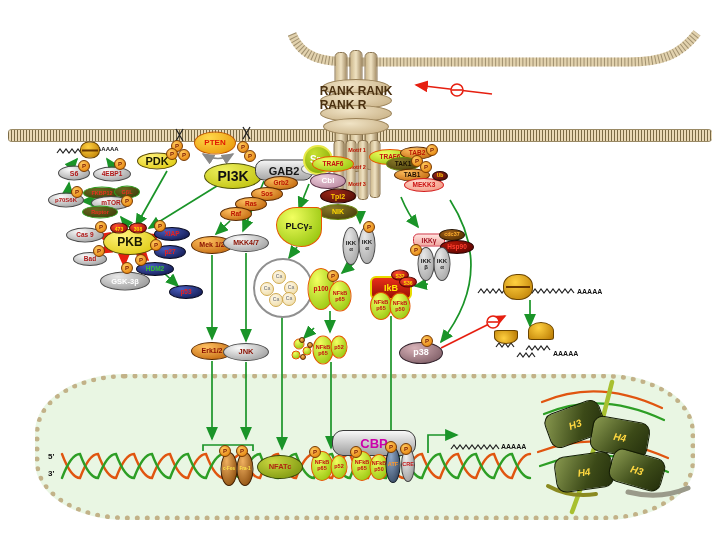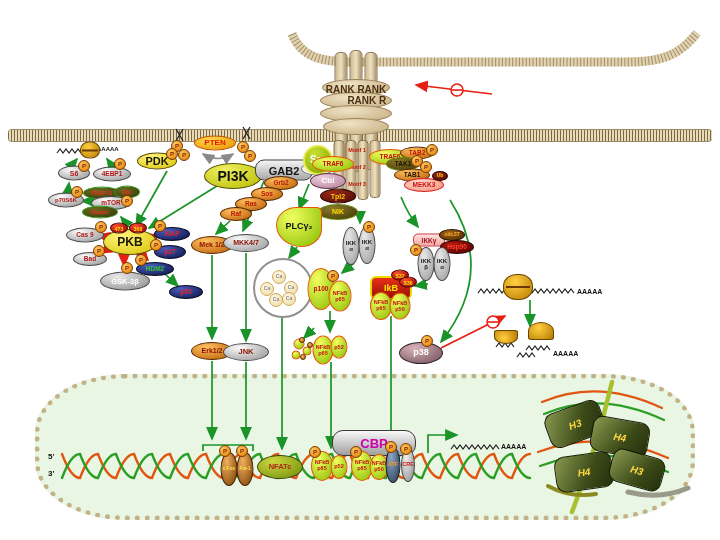--- a/index.html
+++ b/index.html
@@ -188,32 +188,32 @@
   <div class="pillar" style="left:356px;top:50px;height:120px">
       <span>RANK-L</span>
     </div>
   <div class="pillar" style="left:371px;top:52px;height:116px">
       <span>RANK-L</span>
     </div>
   <div class="rstack" style="left:356px;top:79px;width:66px;height:15px"></div>
   <div class="rstack" style="left:356px;top:92px;width:70px;height:15px"></div>
   <div class="rstack" style="left:356px;top:105px;width:70px;height:15px"></div>
   <div class="rstack" style="left:356px;top:118px;width:64px;height:15px"></div>
-  <div class="lbl" style="left:356px;top:84px;transform:translateX(-50%);font-size:10px;color:#4a3010;text-align:right;z-index:3"><span>RANK RANK</span><br><span>RANK R</span></div>
+  <div class="lbl" style="left:356px;top:84px;transform:translateX(-50%);font-size:12px;color:#4a3010;text-align:left;z-index:3"><span>RANK RANK</span><br><span>RANK R</span></div>
   <div class="tail" style="left:339px;top:140px;height:56px"></div>
   <div class="tail" style="left:351px;top:140px;height:58px"></div>
   <div class="tail" style="left:363px;top:140px;height:58px"></div>
   <div class="tail" style="left:375px;top:140px;height:56px"></div>
   <div class="motif" style="left:357px;top:150px">Motif 1</div>
   <div class="motif" style="left:357px;top:167px">Motif 2</div>
   <div class="motif" style="left:357px;top:184px">Motif 3</div>
 
 
   <div class="n c-yellow" style="left:157px;top:161px;width:40px;height:17px;font-size:11px">PDK</div>
-  <div class="n c-ochre" style="left:215px;top:143px;width:42px;height:15px;font-size:8px">PTEN</div>
+  <div class="n c-ochre" style="left:215px;top:143px;width:42px;height:23px;font-size:8px">PTEN</div>
   <div class="n c-oy" style="left:233px;top:176px;width:58px;height:26px;font-size:14px">PI3K</div>
   <div class="rc r-gab2" style="left:284px;top:170px;width:58px;height:21px;font-size:11px">GAB2</div>
   <div class="n c-white" style="left:317px;top:169px;width:32px;height:13px;font-size:6px">Limd1</div>
   <div class="n c-src" style="left:318px;top:160px;width:30px;height:30px;font-size:10px">Src</div>
   <div class="n c-ygreen" style="left:333px;top:164px;width:42px;height:16px;font-size:6.5px">TRAF6</div>
   <div class="n c-pink" style="left:328px;top:181px;width:36px;height:16px;font-size:8px">Cbl</div>
   <div class="n c-maroon" style="left:338px;top:196px;width:36px;height:15px;font-size:7px">Tpl2</div>
   <div class="n c-olive" style="left:338px;top:212px;width:40px;height:16px;font-size:7px">NIK</div>
 
   <div class="n c-ygreen" style="left:390px;top:157px;width:42px;height:16px;font-size:6.5px">TRAF6</div>

